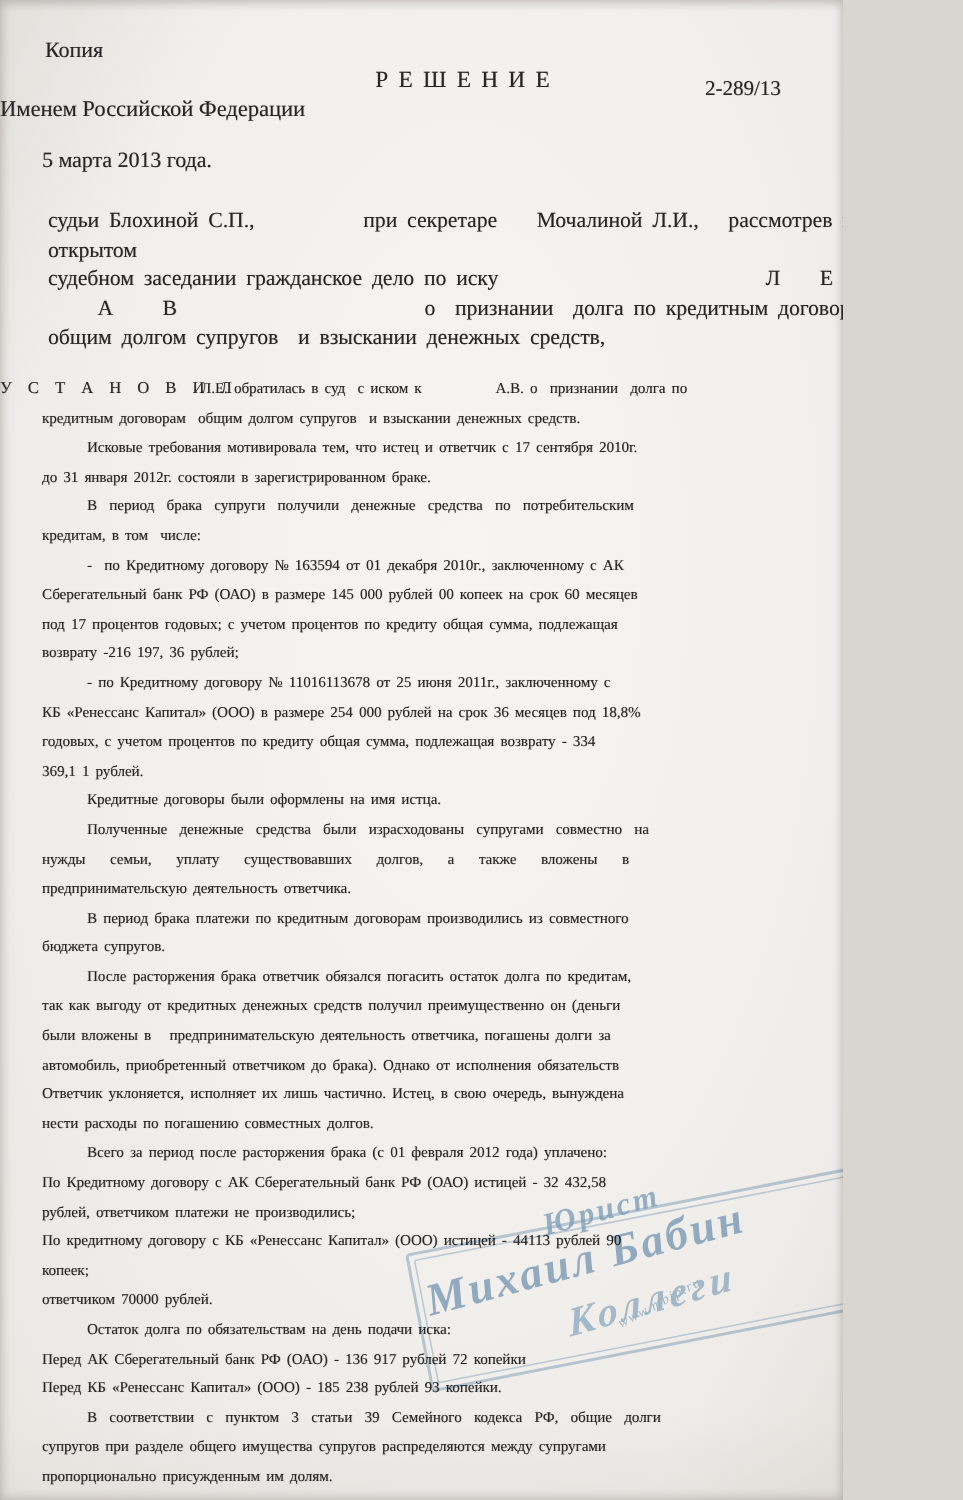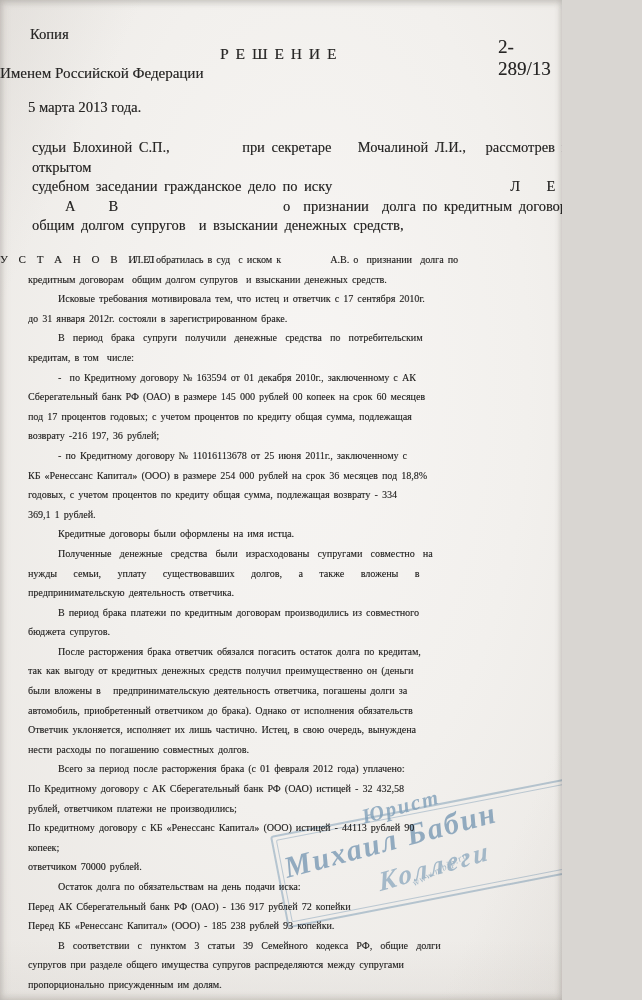--- a/index.html
+++ b/index.html
@@ -16,22 +16,22 @@
       radial-gradient(ellipse at 55% 38%, #f7f5f3 0%, #f2f0ed 50%, #eae7e3 100%);
     box-shadow: inset 0 3px 6px rgba(120,114,108,0.22),
                 inset 3px 0 8px rgba(120,114,108,0.12),
                 inset -2px 0 6px rgba(120,114,108,0.10),
                 inset 0 -3px 6px rgba(120,114,108,0.12);
   }
   .doc-text{ text-shadow: 0.3px 0.3px 0.5px rgba(50,48,46,0.45); }
 
   .copy-label{position:absolute;left:30px;top:26px;font-size:14.6px;}
   .title-row{position:absolute;left:0;top:45px;width:558px;text-align:center;
-             font-size:15.5px;letter-spacing:1.5px;}
-  .case-number{position:absolute;left:470px;top:36px;font-size:19px;margin-left:28px;}
+             font-size:15.5px;letter-spacing:1.5px;padding-left:30px;}
+  .case-number{position:absolute;left:470px;top:52px;font-size:14px;}
   .subtitle{position:absolute;left:0;top:65px;width:588px;text-align:left;font-size:15px;}
   .date-line{position:absolute;left:28px;top:99px;font-size:14.6px;}
 
   .intro{position:absolute;left:28px;top:134px;width:592px;
          font-size:14.4px;line-height:19.6px;white-space:pre-wrap;
          word-spacing:3px;margin:4px;}
   .heading{position:absolute;left:0;top:224px;width:562px;text-align:left;
            font-size:11px;letter-spacing:4px;margin-top:29px;}
 
   .body-text{position:absolute;left:28px;top:250px;width:592px;

